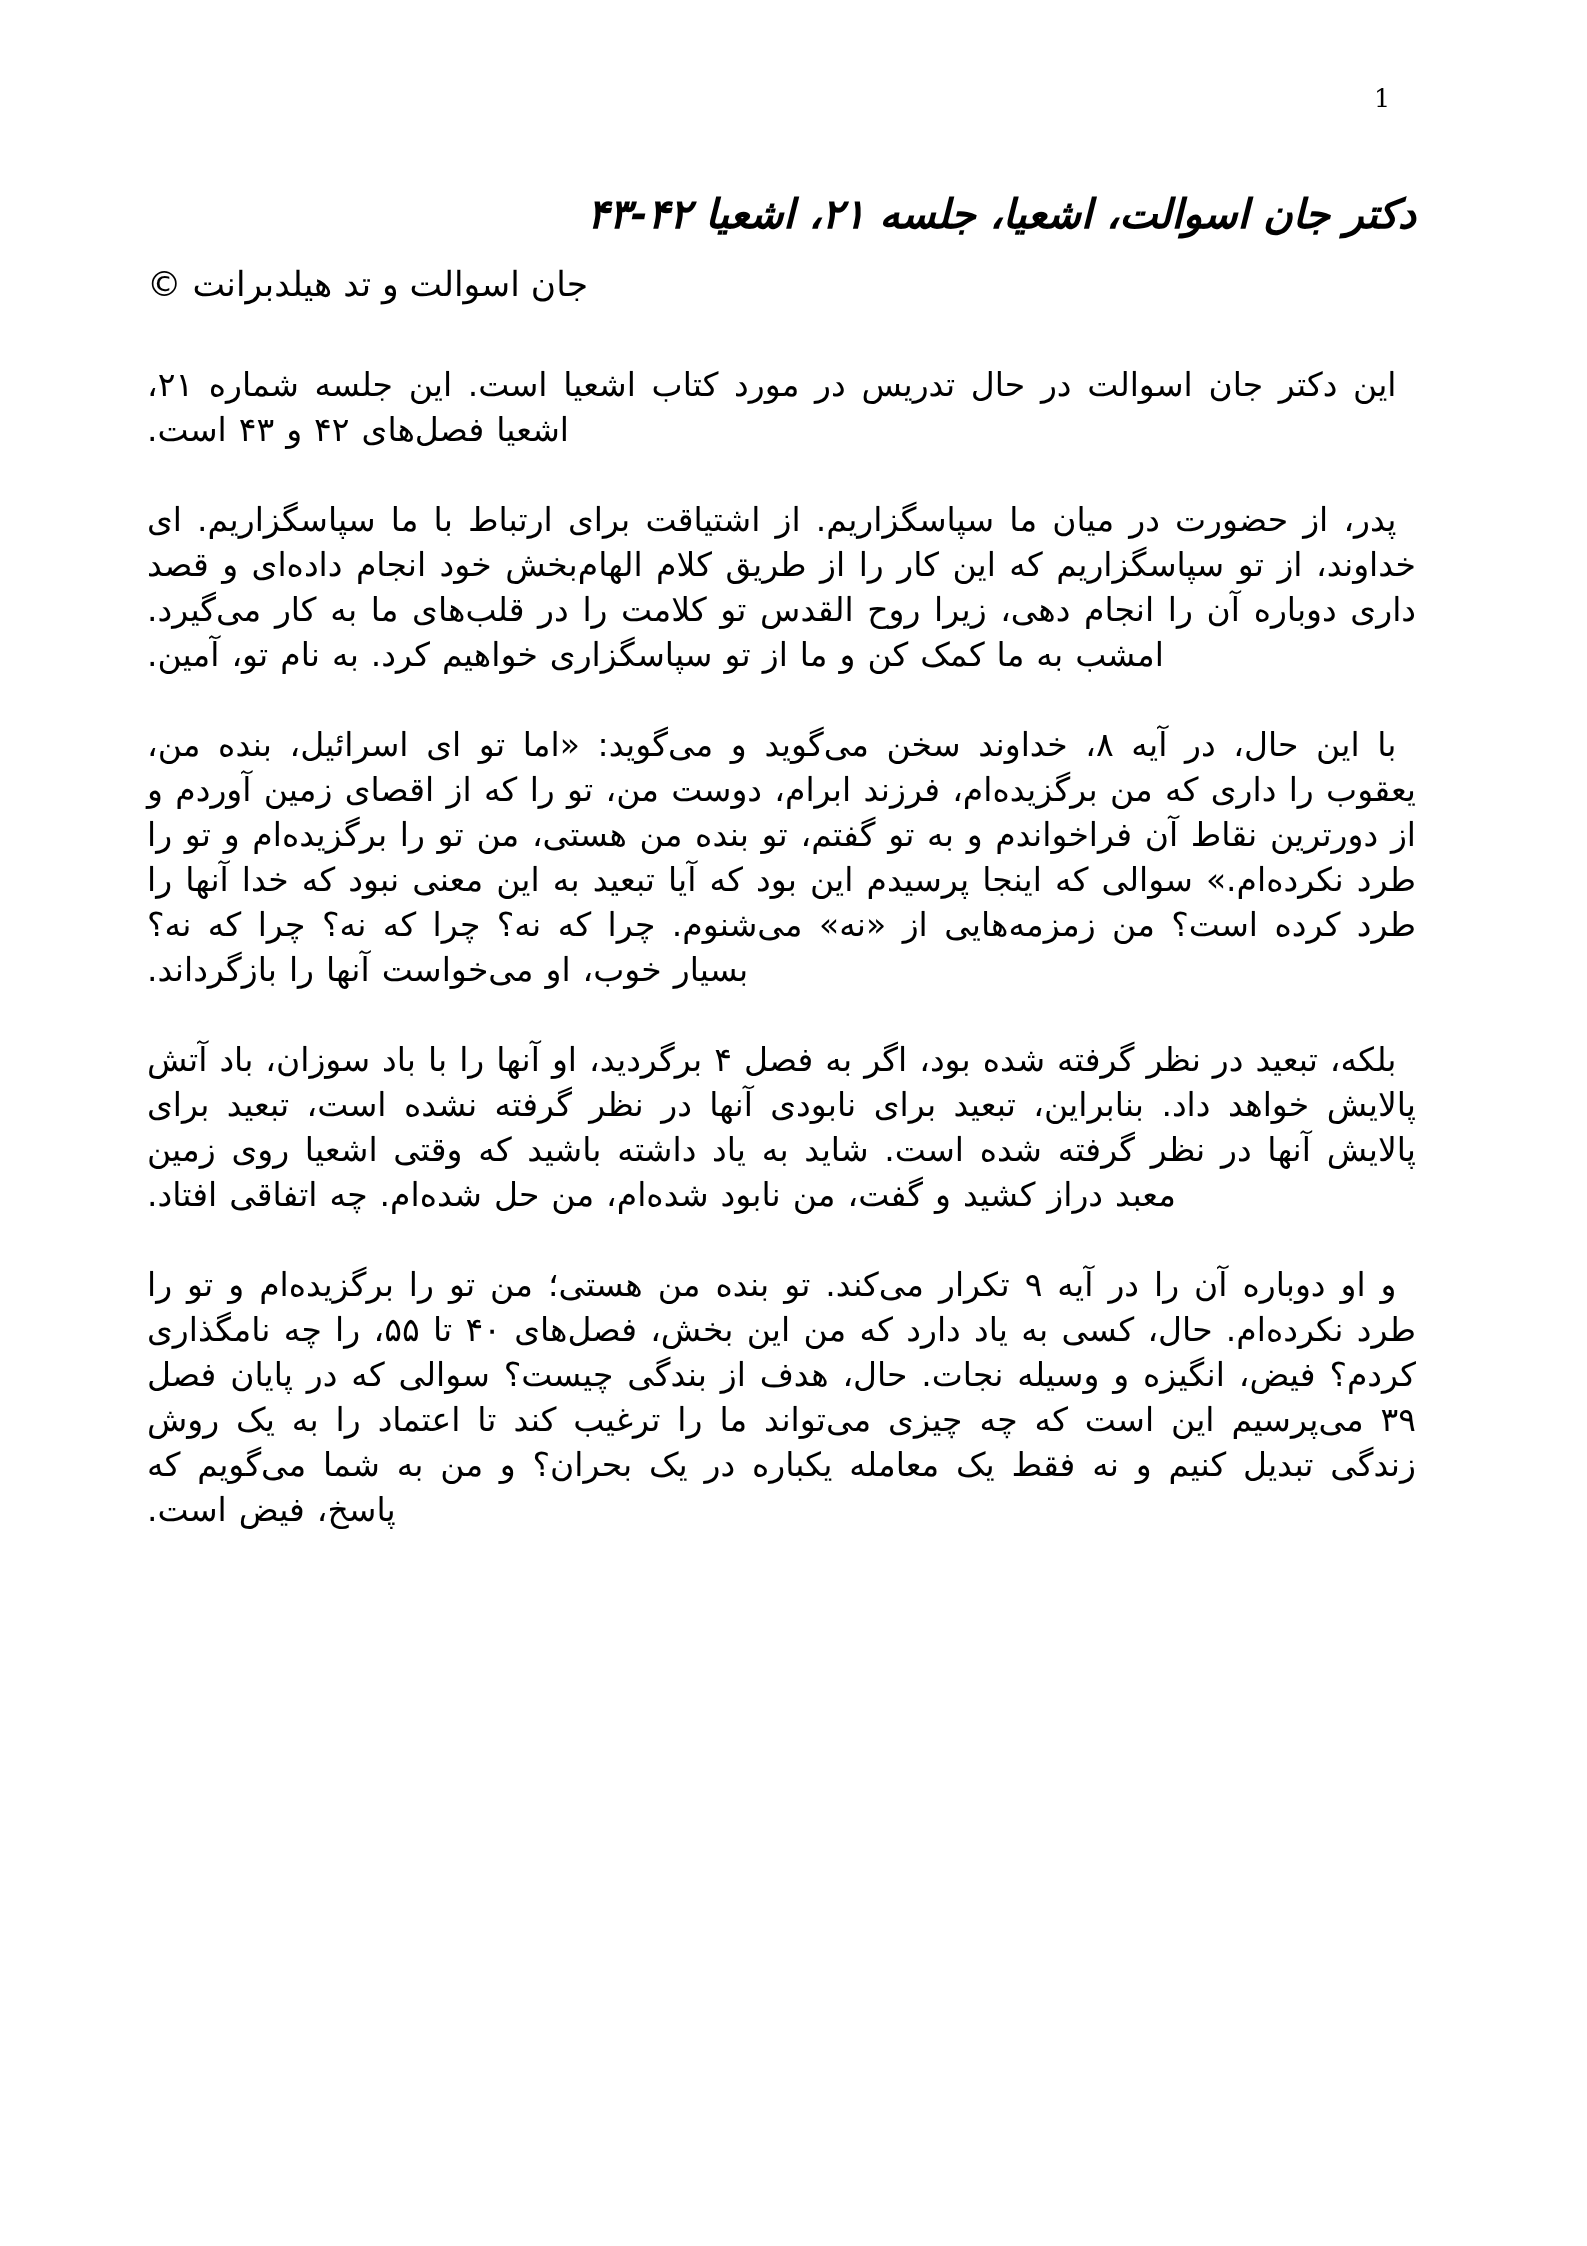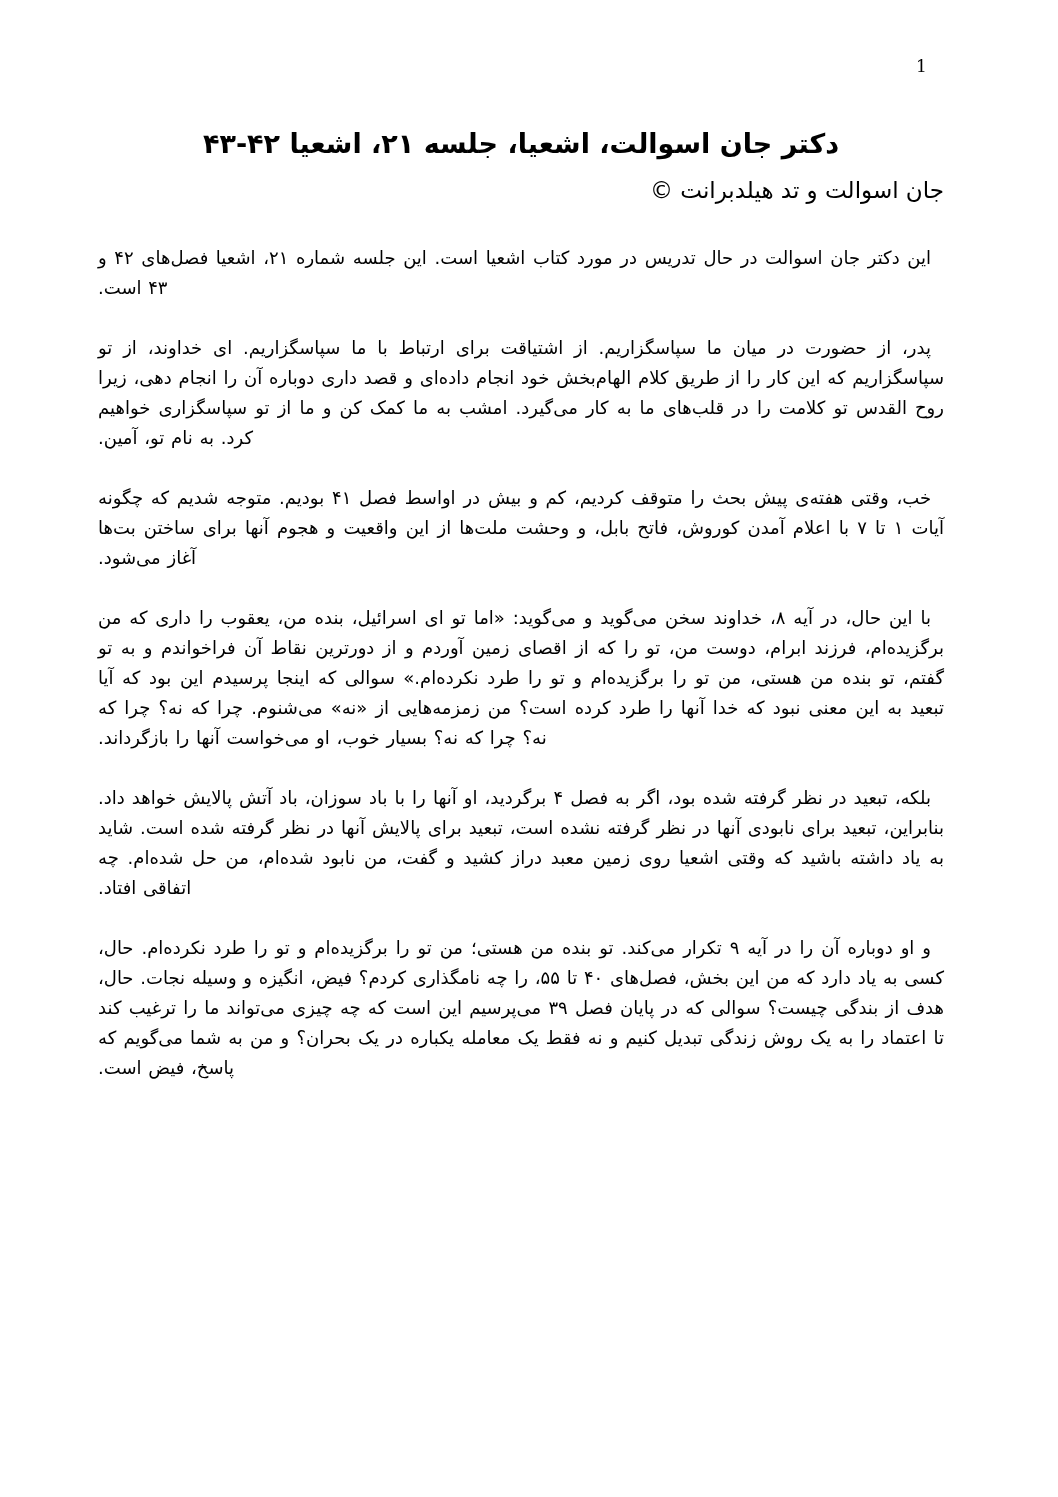--- a/index.html
+++ b/index.html
@@ -28,37 +28,38 @@
   }
   .content {
     position: absolute;
     top: 0;
     left: 98px;
     width: 846px;
   }
   .doc-title {
     margin: 126px 0 0 0;
     direction: rtl;
-    text-align: center;
+    text-align: right;
     font-size: 27px;
     font-weight: bold;
     line-height: 36px;
+    font-style: italic;
   }
   .doc-byline {
     margin-top: 13px;
     direction: rtl;
-    text-align: right;
+    text-align: left;
     font-size: 23px;
     font-weight: normal;
     line-height: 30px;
   }
   .doc-body {
     margin-top: 38px;
     direction: rtl;
-    font-size: 18px;
+    font-size: 22px;
     line-height: 30px;
   }
   .doc-body p {
     margin: 0 0 30px 0;
     text-align: justify;
     text-align-last: left;
     text-indent: 13px;
     word-spacing: 1px;
   }
 </style>
@@ -71,20 +72,19 @@
 
   <div class="content">
 
     <h1 class="doc-title">دکتر جان اسوالت، اشعیا، جلسه ۲۱، اشعیا ۴۲-۴۳</h1>
 
     <div class="doc-byline">جان اسوالت و تد هیلدبرانت ©</div>
 
     <div class="doc-body">
       <p>این دکتر جان اسوالت در حال تدریس در مورد کتاب اشعیا است. این جلسه شماره ۲۱، اشعیا فصل‌های ۴۲ و ۴۳ است.</p>
       <p>پدر، از حضورت در میان ما سپاسگزاریم. از اشتیاقت برای ارتباط با ما سپاسگزاریم. ای خداوند، از تو سپاسگزاریم که این کار را از طریق کلام الهام‌بخش خود انجام داده‌ای و قصد داری دوباره آن را انجام دهی، زیرا روح القدس تو کلامت را در قلب‌های ما به کار می‌گیرد. امشب به ما کمک کن و ما از تو سپاسگزاری خواهیم کرد. به نام تو، آمین.</p>
-      <p>خب، وقتی هفته‌ی پیش بحث را متوقف کردیم، کم و بیش در اواسط فصل ۴۱ بودیم. متوجه شدیم که چگونه آیات ۱ تا ۷ با اعلام آمدن کوروش، فاتح بابل، و وحشت ملت‌ها از این واقعیت و هجوم آنها برای ساختن بت‌ها آغاز می‌شود.</p>
       <p>با این حال، در آیه ۸، خداوند سخن می‌گوید و می‌گوید: «اما تو ای اسرائیل، بنده من، یعقوب را داری که من برگزیده‌ام، فرزند ابرام، دوست من، تو را که از اقصای زمین آوردم و از دورترین نقاط آن فراخواندم و به تو گفتم، تو بنده من هستی، من تو را برگزیده‌ام و تو را طرد نکرده‌ام.» سوالی که اینجا پرسیدم این بود که آیا تبعید به این معنی نبود که خدا آنها را طرد کرده است؟ من زمزمه‌هایی از «نه» می‌شنوم. چرا که نه؟ چرا که نه؟ چرا که نه؟ بسیار خوب، او می‌خواست آنها را بازگرداند.</p>
       <p>بلکه، تبعید در نظر گرفته شده بود، اگر به فصل ۴ برگردید، او آنها را با باد سوزان، باد آتش پالایش خواهد داد. بنابراین، تبعید برای نابودی آنها در نظر گرفته نشده است، تبعید برای پالایش آنها در نظر گرفته شده است. شاید به یاد داشته باشید که وقتی اشعیا روی زمین معبد دراز کشید و گفت، من نابود شده‌ام، من حل شده‌ام. چه اتفاقی افتاد.</p>
       <p>و او دوباره آن را در آیه ۹ تکرار می‌کند. تو بنده من هستی؛ من تو را برگزیده‌ام و تو را طرد نکرده‌ام. حال، کسی به یاد دارد که من این بخش، فصل‌های ۴۰ تا ۵۵، را چه نامگذاری کردم؟ فیض، انگیزه و وسیله نجات. حال، هدف از بندگی چیست؟ سوالی که در پایان فصل ۳۹ می‌پرسیم این است که چه چیزی می‌تواند ما را ترغیب کند تا اعتماد را به یک روش زندگی تبدیل کنیم و نه فقط یک معامله یکباره در یک بحران؟ و من به شما می‌گویم که پاسخ، فیض است.</p>
     </div>
 
   </div>
 </div>
 
 </body></html>

